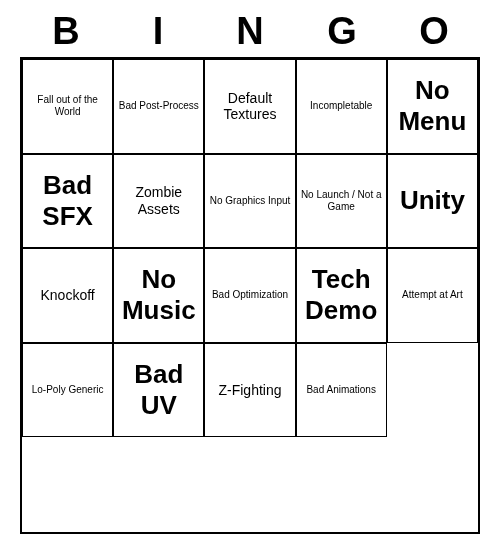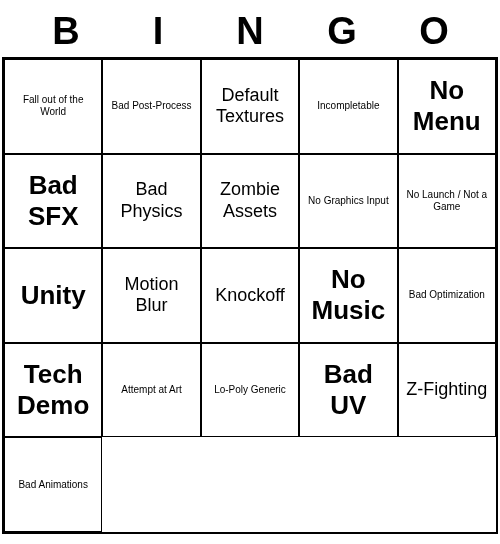--- a/index.html
+++ b/index.html
@@ -32,41 +32,41 @@
       font-weight: bold;
       width: 88px;
       text-align: center;
       color: #000;
     }
 
     .bingo-grid {
       display: grid;
       grid-template-columns: repeat(5, 1fr);
       grid-template-rows: repeat(5, 1fr);
-      width: 496px;
+      width: 460px;
       height: 480px;
       border: 2px solid #000;
     }
 
     .bingo-cell {
       border: 1px solid #000;
       display: flex;
       align-items: center;
       justify-content: center;
       text-align: center;
       padding: 4px;
       line-height: 1.2;
     }
 
     .bingo-cell.small {
       font-size: 10px;
     }
 
     .bingo-cell.medium {
-      font-size: 18px;
+      font-size: 14px;
     }
 
     .bingo-cell.xlarge {
       font-size: 26px;
       font-weight: bold;
     }
   </style>
 </head>
 <body>
 
@@ -78,26 +78,24 @@
     <div class="bingo-letter">O</div>
   </div>
 
 <div class="bingo-grid">
 <div class="bingo-cell small">Fall out of the World</div>
     <div class="bingo-cell small">Bad Post-Process</div>
     <div class="bingo-cell medium">Default Textures</div>
     <div class="bingo-cell small">Incompletable</div>
     <div class="bingo-cell xlarge">No Menu</div>
     <div class="bingo-cell xlarge">Bad SFX</div>
-    <div class="bingo-cell medium">Bad Physics</div>
     <div class="bingo-cell medium">Zombie Assets</div>
     <div class="bingo-cell small">No Graphics Input</div>
     <div class="bingo-cell small">No Launch / Not a Game</div>
     <div class="bingo-cell xlarge">Unity</div>
-    <div class="bingo-cell medium">Motion Blur</div>
     <div class="bingo-cell medium">Knockoff</div>
     <div class="bingo-cell xlarge">No Music</div>
     <div class="bingo-cell small">Bad Optimization</div>
     <div class="bingo-cell xlarge">Tech Demo</div>
     <div class="bingo-cell small">Attempt at Art</div>
     <div class="bingo-cell small">Lo-Poly Generic</div>
     <div class="bingo-cell xlarge">Bad UV</div>
     <div class="bingo-cell medium">Z-Fighting</div>
     <div class="bingo-cell small">Bad Animations</div>
   </div>

